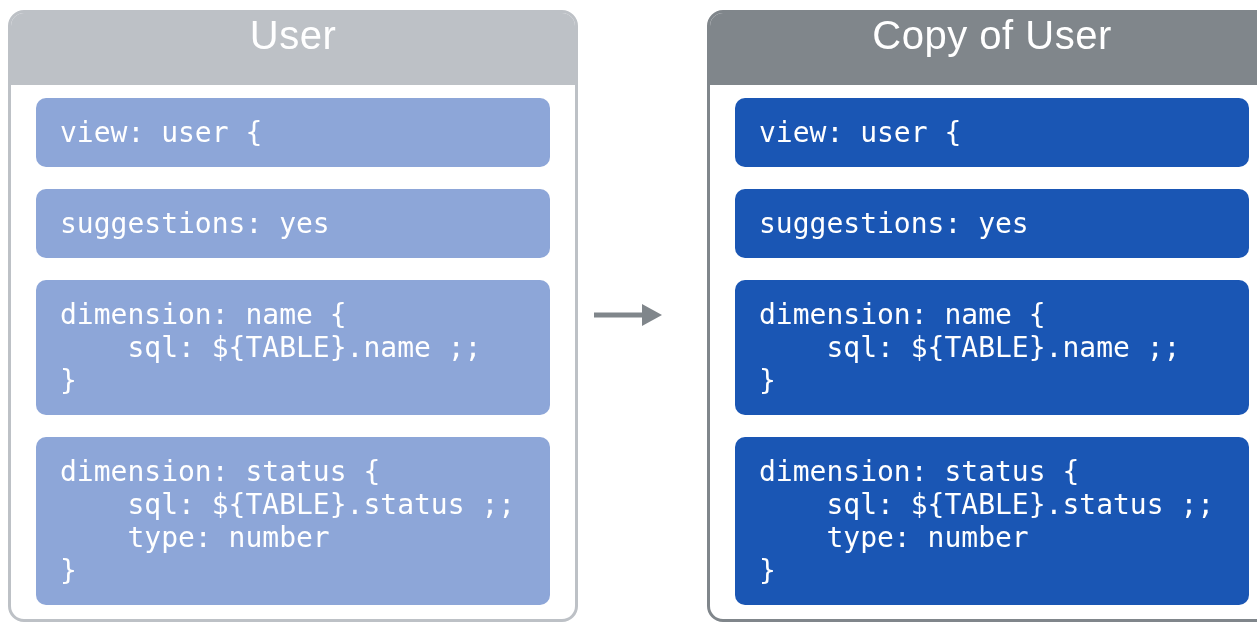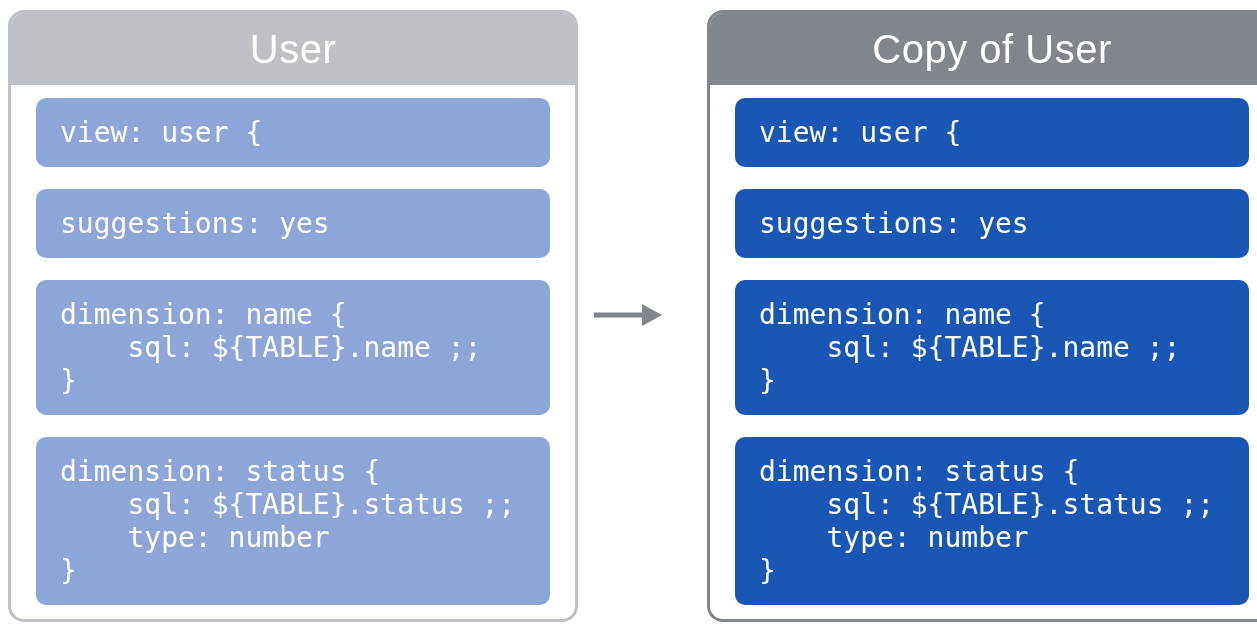--- a/index.html
+++ b/index.html
@@ -20,21 +20,21 @@
     border: 3px solid;
     border-radius: 16px;
     background: #ffffff;
     overflow: hidden;
   }
   .panel-left  { left: 8px; }
   .panel-right { left: 707px; }
   .panel-header {
     height: 72px;
     display: flex;
-    align-items: center;
+    align-items: flex-start;
     justify-content: center;
     font-size: 40px;
     font-weight: 400;
     letter-spacing: 0.5px;
   }
   .panel-body {
     display: flex;
     flex-direction: column;
     gap: 22px;
     padding: 13px 25px;

